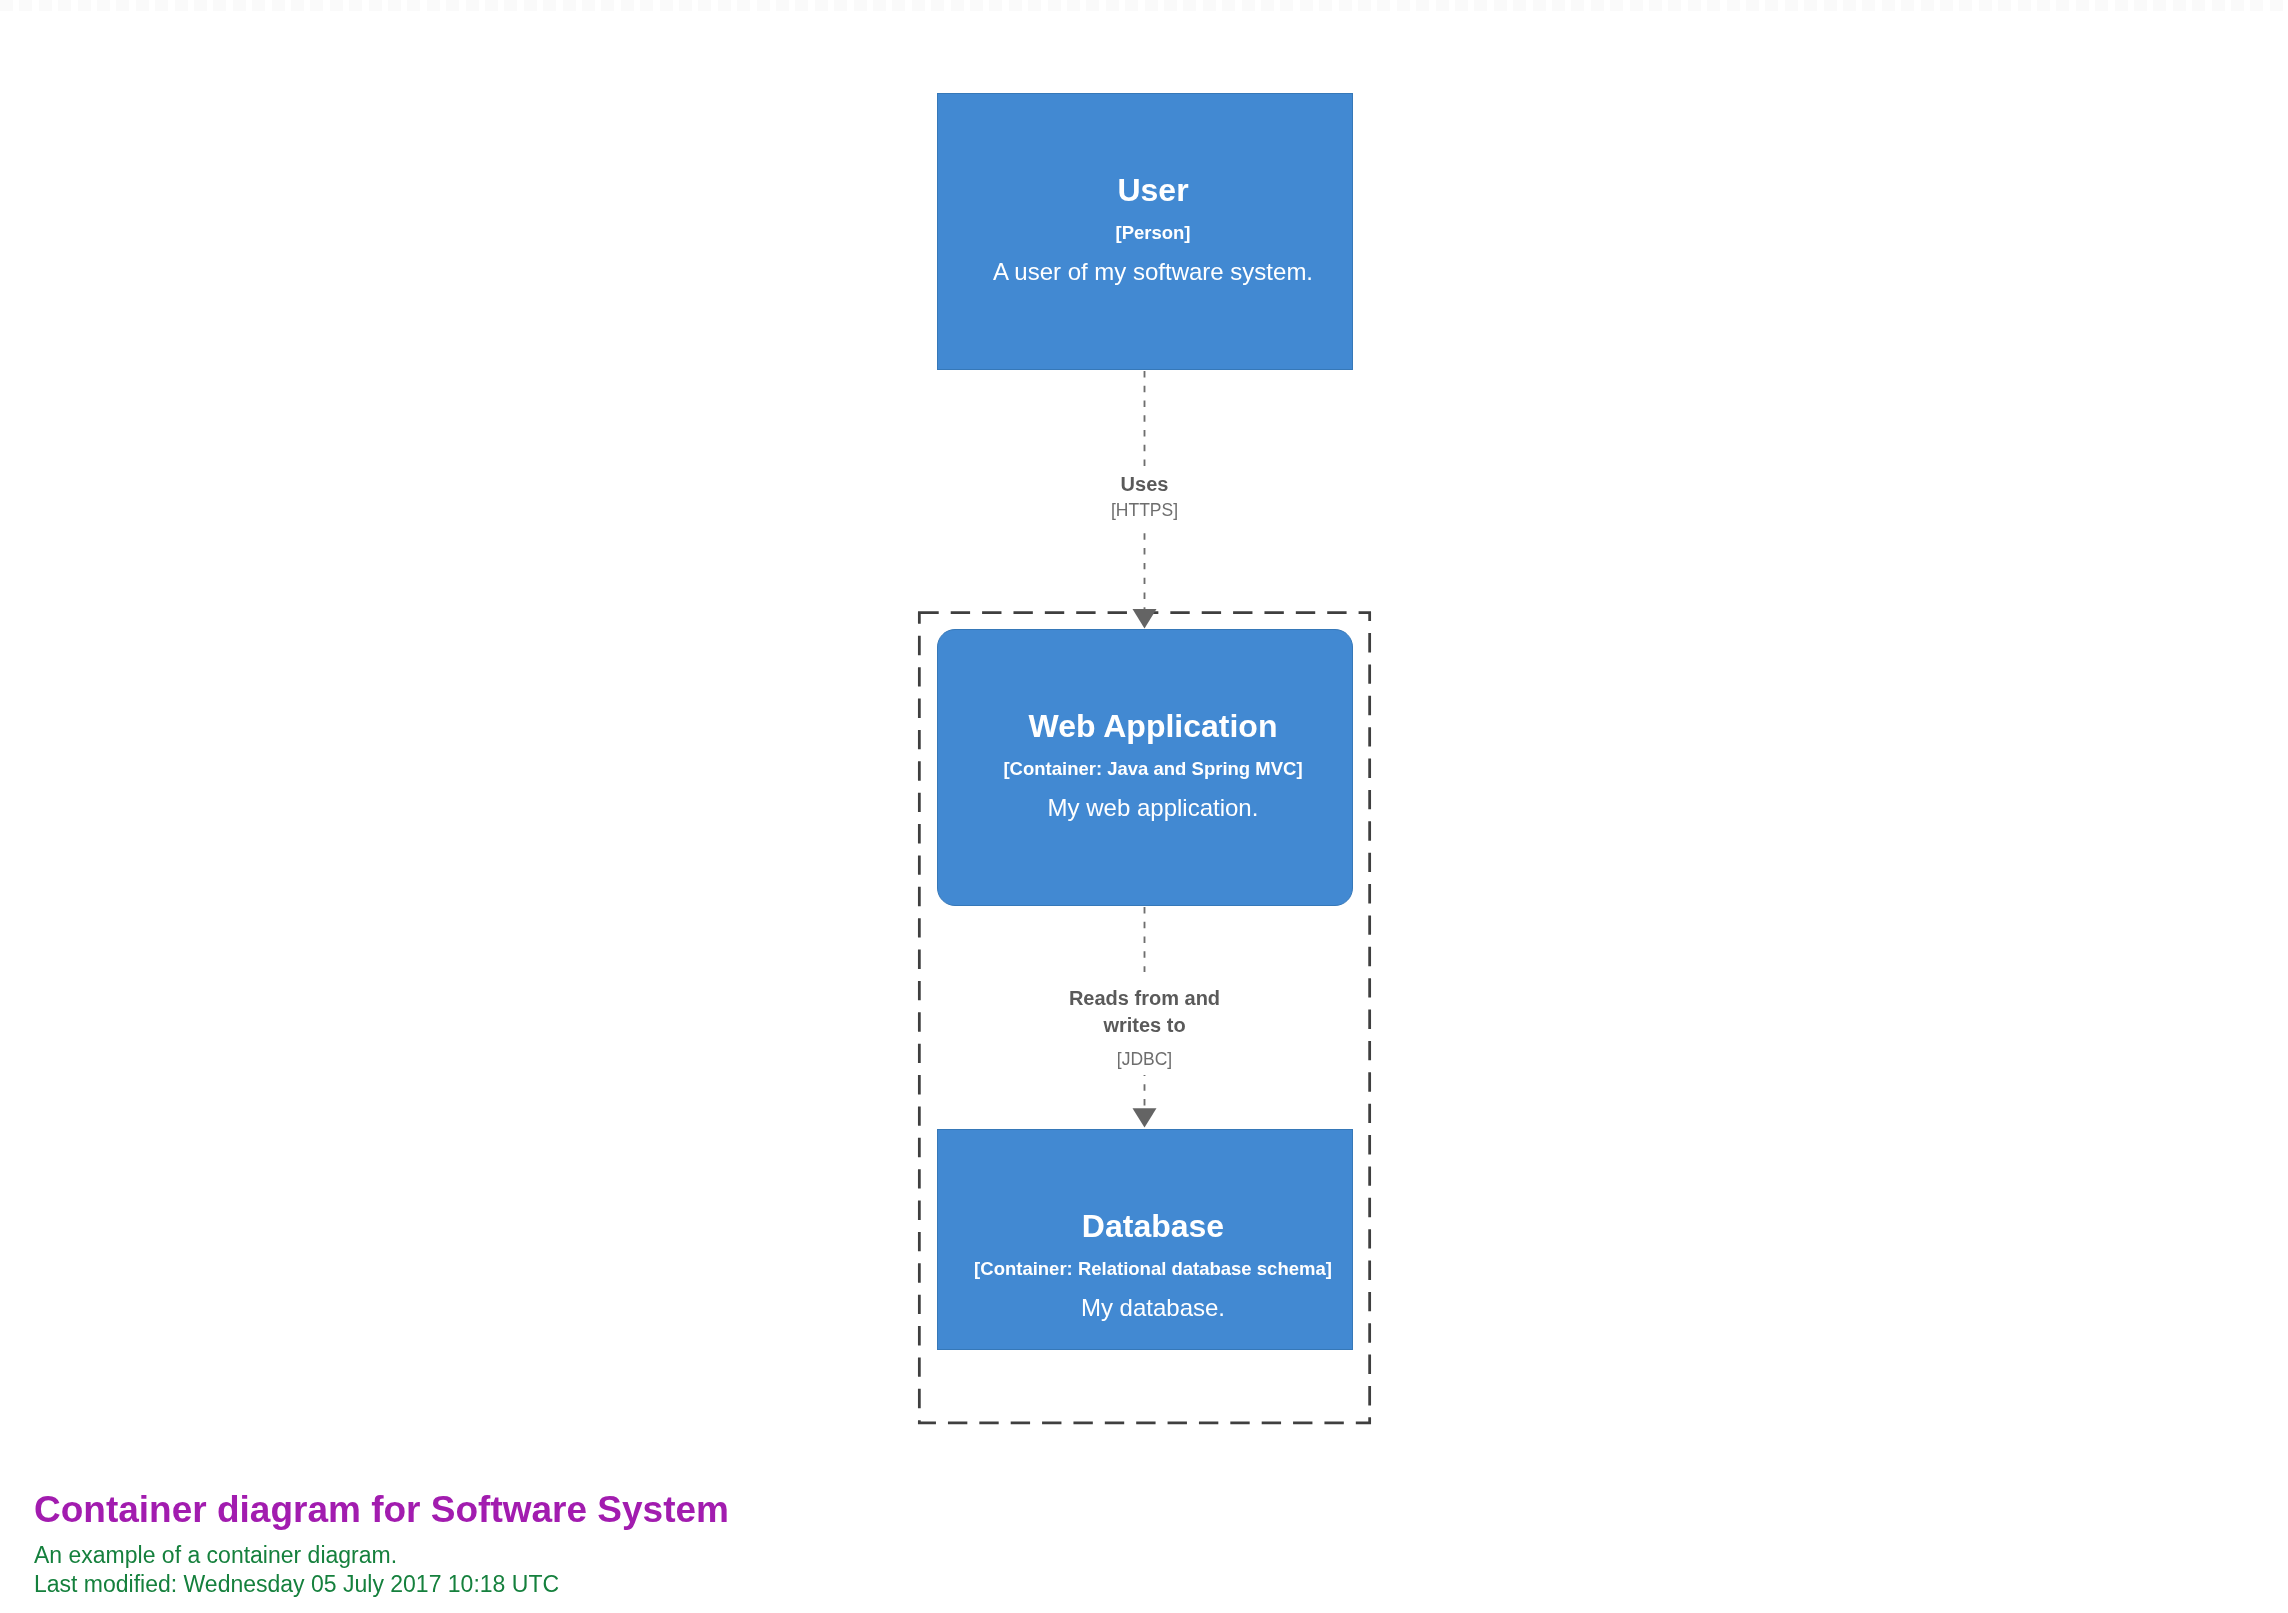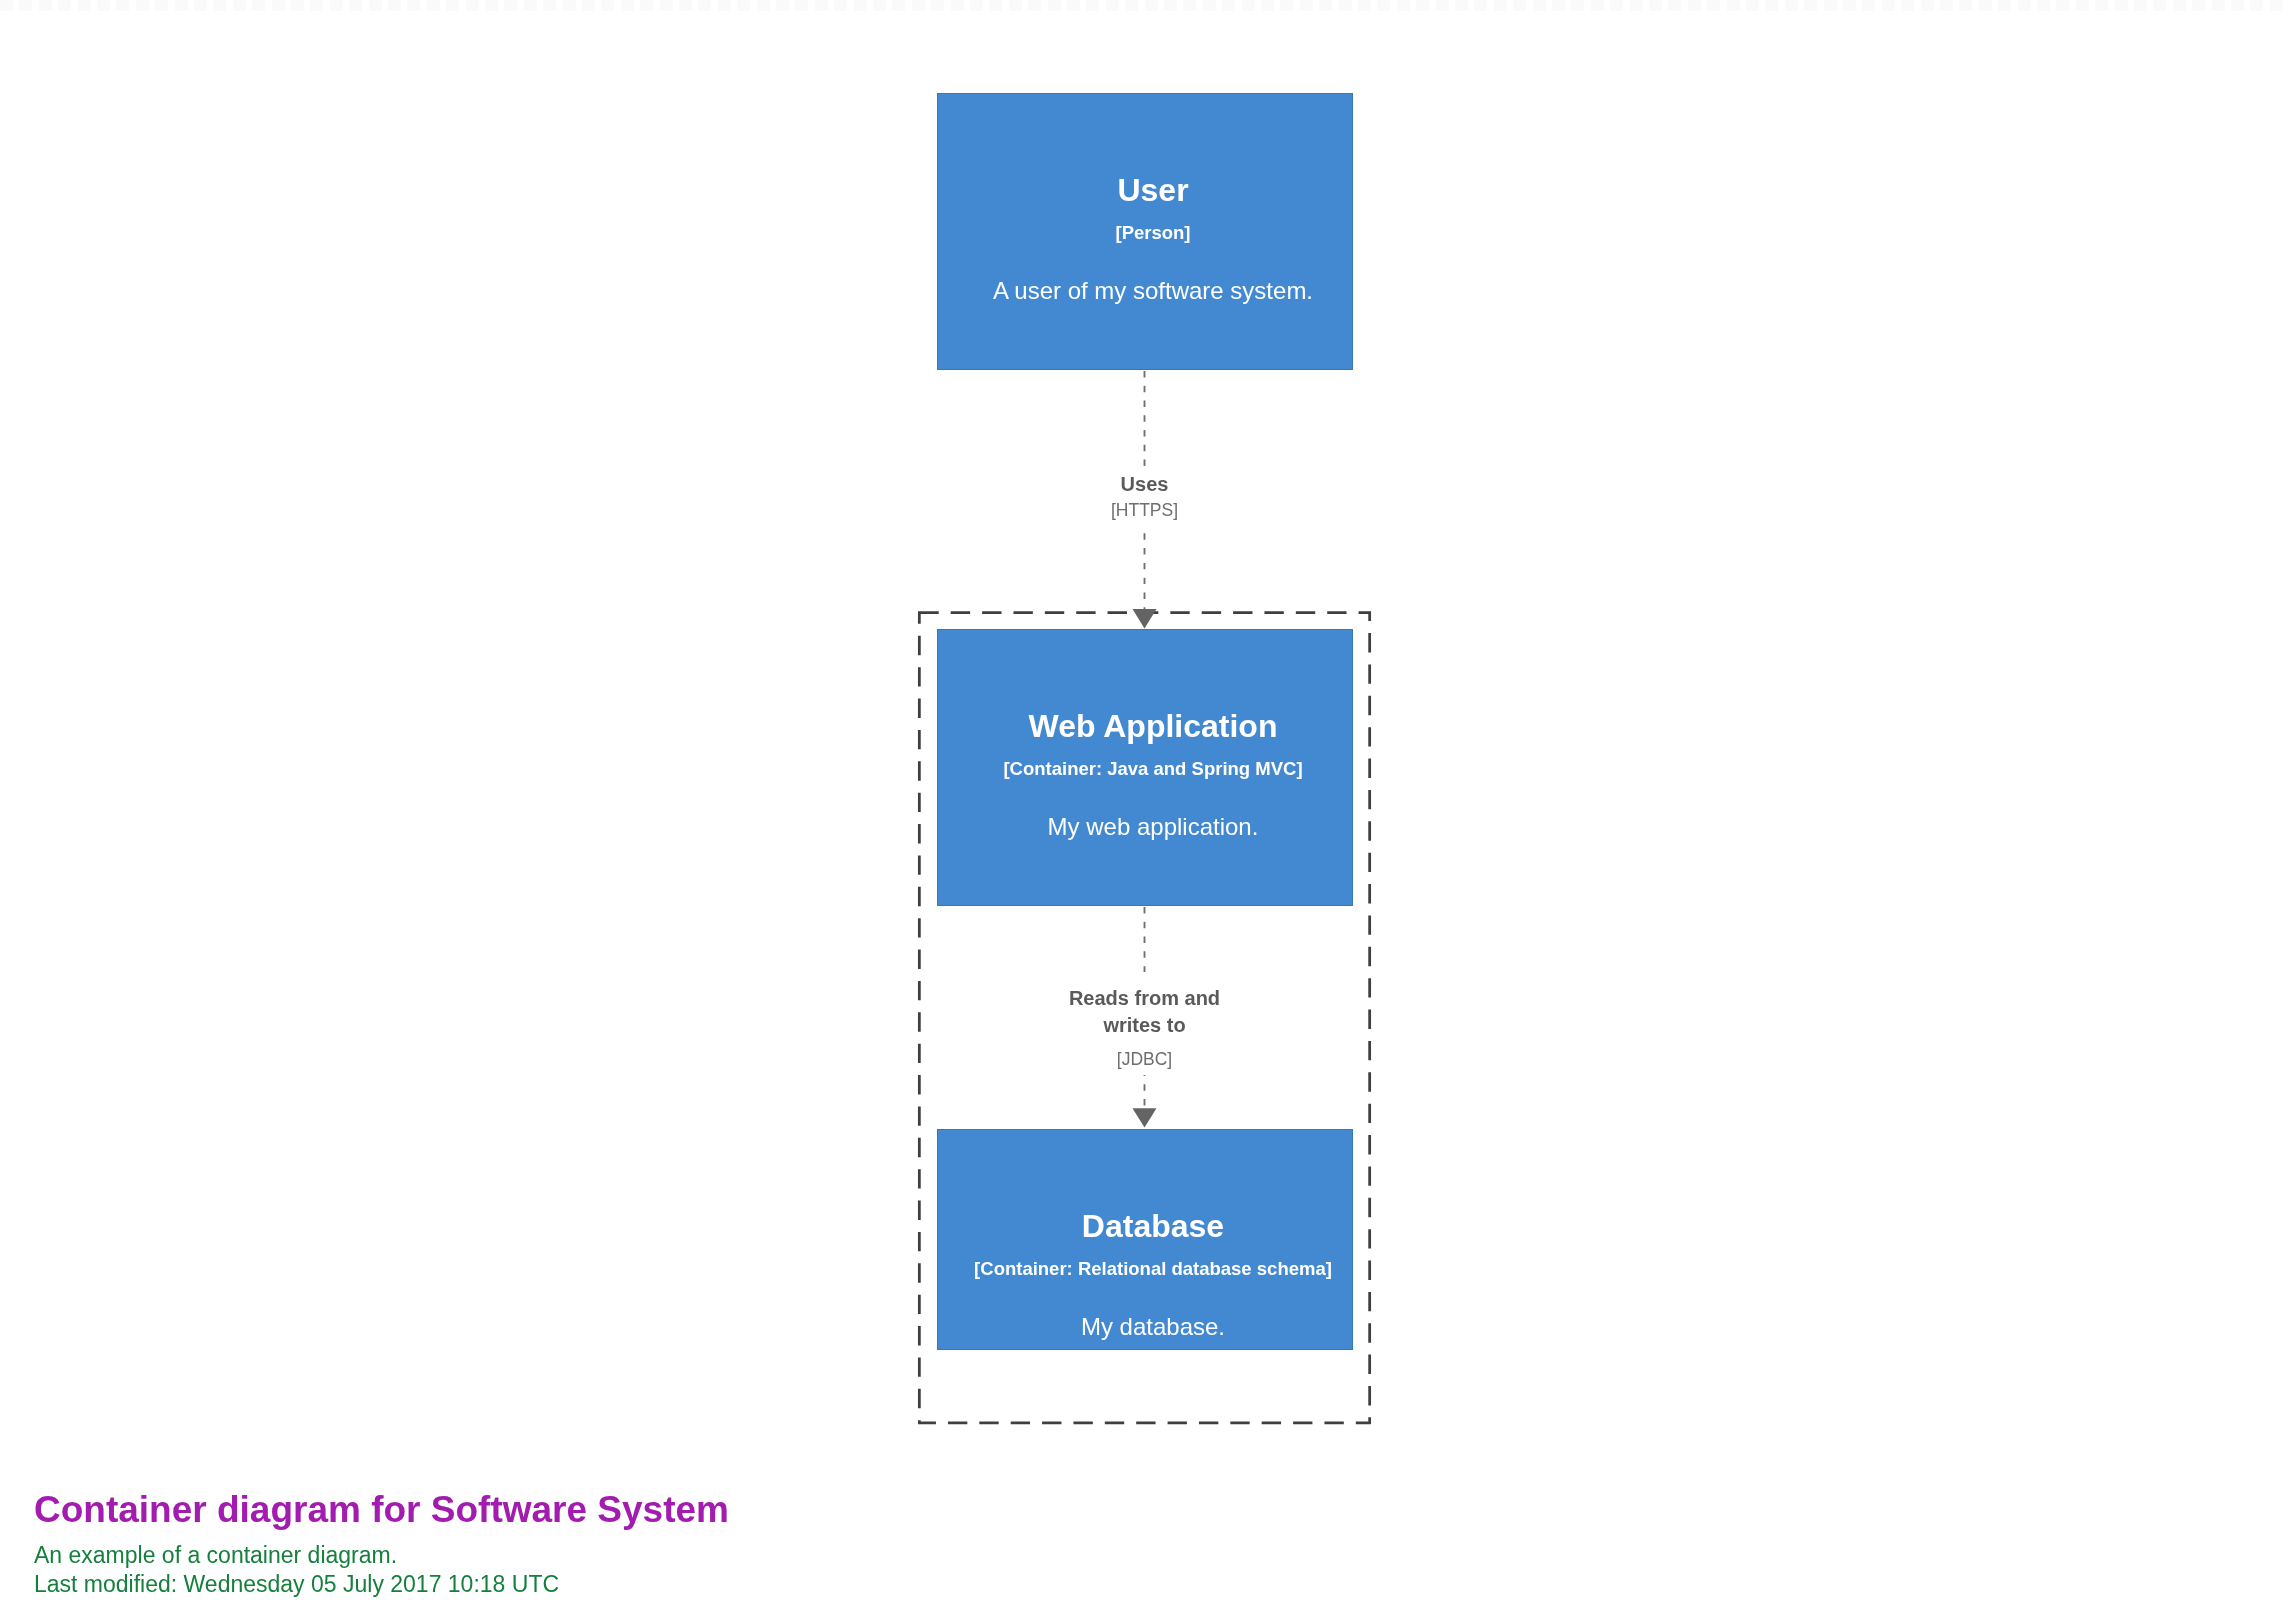--- a/index.html
+++ b/index.html
@@ -39,38 +39,38 @@
     color: #ffffff;
     display: flex;
     flex-direction: column;
     align-items: center;
     justify-content: flex-start;
     padding-top: 78px;
     text-align: center;
     padding-left: 16px;
   }
   .node-user     { left: 937px; top: 93px;  }
-  .node-webapp   { left: 937px; top: 629px;  }
+  .node-webapp   { left: 937px; top: 629px; border-radius: 18px;  }
   .node-database { left: 937px; top: 1129px; height: 221px; }
   .node .node-title {
     font-size: 32px;
     font-weight: bold;
     line-height: 37px;
   }
   .node .node-meta {
     font-size: 18.5px;
     font-weight: 600;
     line-height: 22px;
     margin-top: 13px;
   }
   .node .node-desc {
     font-size: 24px;
     font-weight: normal;
     line-height: 28px;
-    margin-top: 33px;
+    margin-top: 14px;
   }
   
   .rel-label {
     position: absolute;
     left: 1041px;
     width: 207px;
     background: #ffffff;
     text-align: center;
     color: #5a5a5a;
   }

